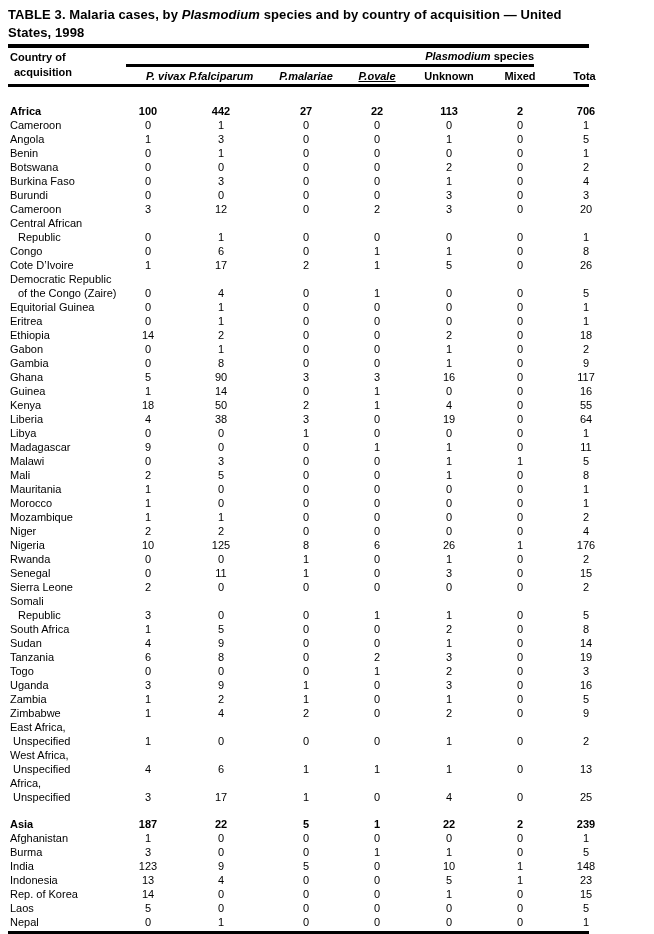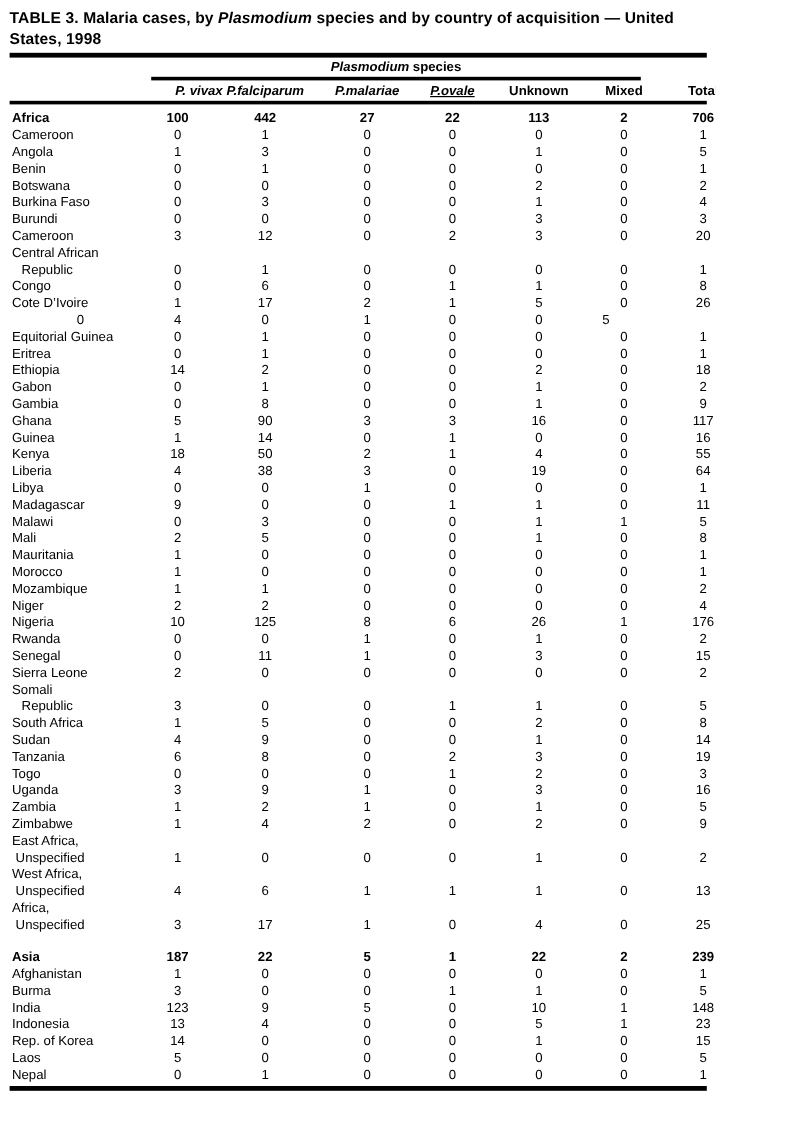--- a/index.html
+++ b/index.html
@@ -24,56 +24,60 @@
   }
   .header-grid { grid-template-rows: 19px 17px; font-size: 11px; }
   .country-h {
     grid-column: 1; grid-row: 1 / 3; font-weight: bold;
     line-height: 15px; padding-left: 2px; padding-top: 2px;
   }
   .country-h .l2 { padding-left: 4px; }
   .spanner { grid-column: 2 / 8; grid-row: 1; }
   .spanner-inner {
     height: 100%; box-sizing: border-box; margin-right: 22px;
-    border-bottom: 3px solid #000; text-align: center;
+    border-bottom: 3px solid #000; text-align: right;
     font-weight: bold; padding-top: 2px;
   }
   .spanner-inner .it { font-style: italic; }
   .total-h {
     grid-column: 8; grid-row: 1 / 3; align-self: end;
     text-align: center; font-weight: bold;
     padding-right: 30px; padding-bottom: 2px;
   }
   .colname {
     grid-row: 2; align-self: end; text-align: center;
     font-weight: bold; padding-bottom: 2px; white-space: nowrap;
   }
   .colname.it { font-style: italic; }
   .c2 { grid-column: 2; margin-left: 20px; } .c3 { grid-column: 3; } .c4 { grid-column: 4; }
   .c5 { grid-column: 5; text-decoration: underline; } .c6 { grid-column: 6; } .c7 { grid-column: 7; }
 
-  .tbody { font-size: 11px; line-height: 14px; padding-top: 5px; }
+  .tbody { font-size: 11px; line-height: 14px; padding-top: 17px; }
   .row .cell.label { padding-left: 2px; white-space: nowrap; }
   .row .cell.num { text-align: center; align-self: end; }
   .row .cell.total-col { padding-right: 30px; }
   .row.bold { font-weight: bold; }
   .spacer-row { height: 13px; }
 </style>
 </head>
 <body>
 
 <div class="page">
 
   <div class="title">
     <span>TABLE 3. Malaria cases, by </span><span class="it">Plasmodium</span><span> species and by country of acquisition — United States, 1998</span>
   </div>
 
   <div class="rule-thick"></div>
 
   <div class="grid header-grid">
+    <div class="country-h">
+      <div>Country of</div>
+      <div class="l2">acquisition</div>
+    </div>
     <div class="spanner">
       <div class="spanner-inner"><span class="it">Plasmodium</span><span> species</span></div>
     </div>
     <div class="total-h">Total</div>
     <div class="colname it c2">P. vivax</div>
     <div class="colname it c3">P.falciparum</div>
     <div class="colname it c4">P.malariae</div>
     <div class="colname it c5">P.ovale</div>
     <div class="colname c6">Unknown</div>
     <div class="colname c7">Mixed</div>
@@ -209,20 +213,24 @@
         </div>
     <div class="cell num">1</div>
     <div class="cell num">17</div>
     <div class="cell num">2</div>
     <div class="cell num">1</div>
     <div class="cell num">5</div>
     <div class="cell num">0</div>
     <div class="cell num total-col">26</div>
   </div>
       <div class="grid row">
+    <div class="cell label">
+          <div>Democratic Republic</div>
+          <div style="padding-left: 8px;">of the Congo (Zaire)</div>
+        </div>
     <div class="cell num">0</div>
     <div class="cell num">4</div>
     <div class="cell num">0</div>
     <div class="cell num">1</div>
     <div class="cell num">0</div>
     <div class="cell num">0</div>
     <div class="cell num total-col">5</div>
   </div>
       <div class="grid row">
     <div class="cell label">

